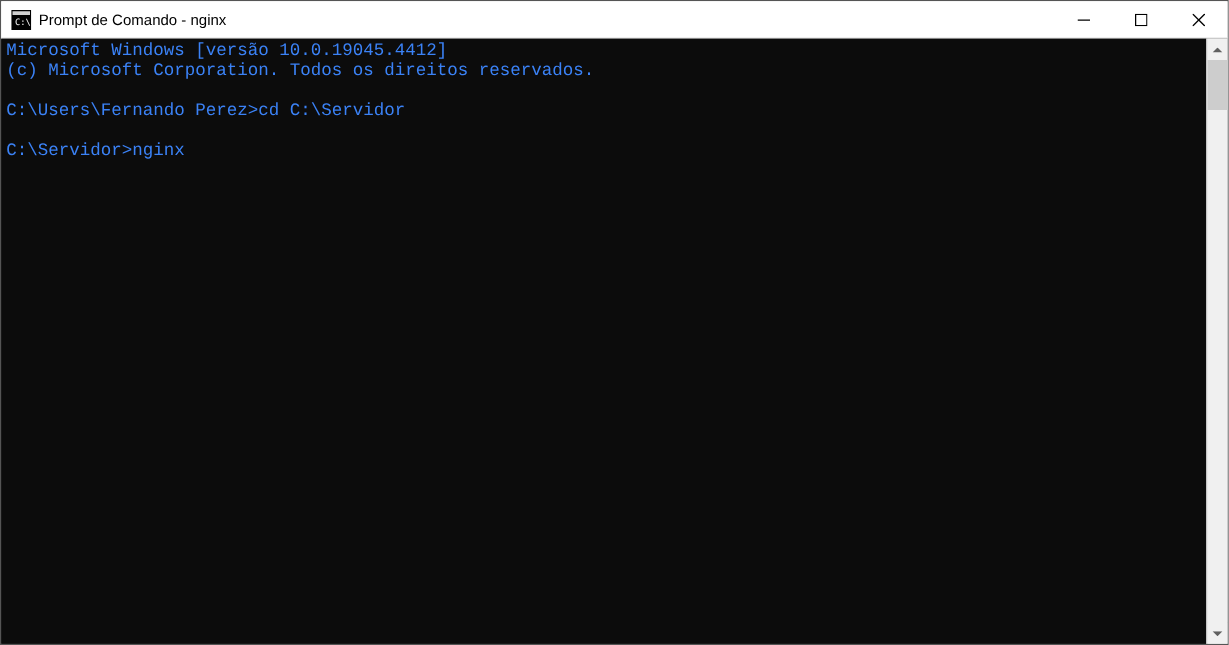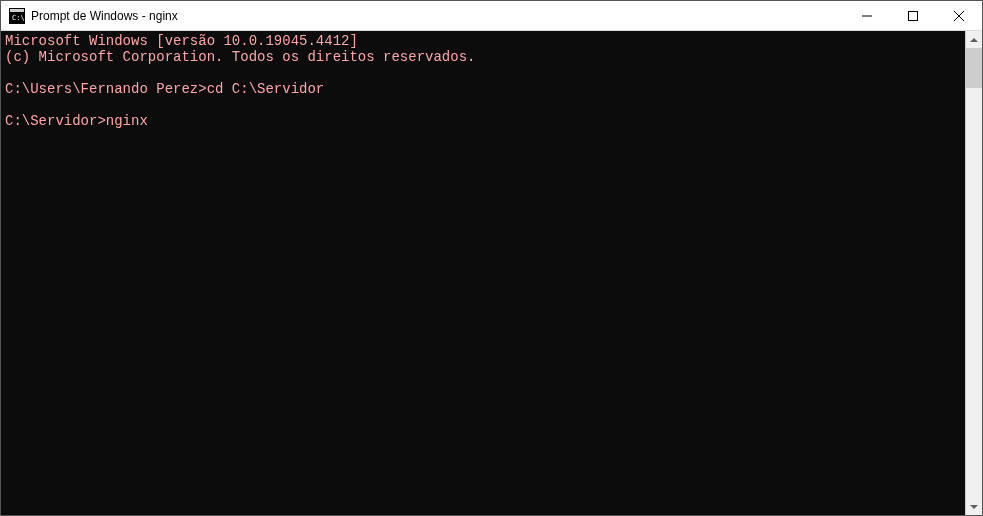--- a/index.html
+++ b/index.html
@@ -69,21 +69,21 @@
     }
     .console-wrap {
       flex: 1;
       display: flex;
       background: #0c0c0c;
       position: relative;
     }
     .console {
       flex: 1;
       background: #0c0c0c;
-      color: #fca5a5;
+      color: #3b82f6;
       font-family: Consolas, "Courier New", monospace;
       font-size: 14px;
       line-height: 16px;
       padding: 2px 4px;
       white-space: pre;
       overflow: hidden;
     }
     .scrollbar {
       width: 17px;
       background: #f0f0f0;
@@ -120,21 +120,21 @@
 
 <div class="window">
   <div class="titlebar">
     <div class="titlebar-icon">
       <svg viewBox="0 0 16 16">
         <rect x="0" y="0" width="16" height="16" fill="#000"></rect>
         <rect x="1" y="1" width="14" height="3" fill="#d0d0d0"></rect>
         <text x="3" y="12" font-size="7" fill="#fff" font-family="monospace">C:\</text>
       </svg>
     </div>
-    <span class="titlebar-title">Prompt de Windows - nginx</span>
+    <span class="titlebar-title">Prompt de Comando - nginx</span>
     <div class="titlebar-controls">
       <button class="titlebar-btn">
         <svg width="10" height="10" viewBox="0 0 10 10">
           <line x1="0" y1="5" x2="10" y2="5" stroke="#000" stroke-width="1"></line>
         </svg>
       </button>
       <button class="titlebar-btn">
         <svg width="10" height="10" viewBox="0 0 10 10">
           <rect x="0.5" y="0.5" width="9" height="9" fill="none" stroke="#000" stroke-width="1"></rect>
         </svg>

